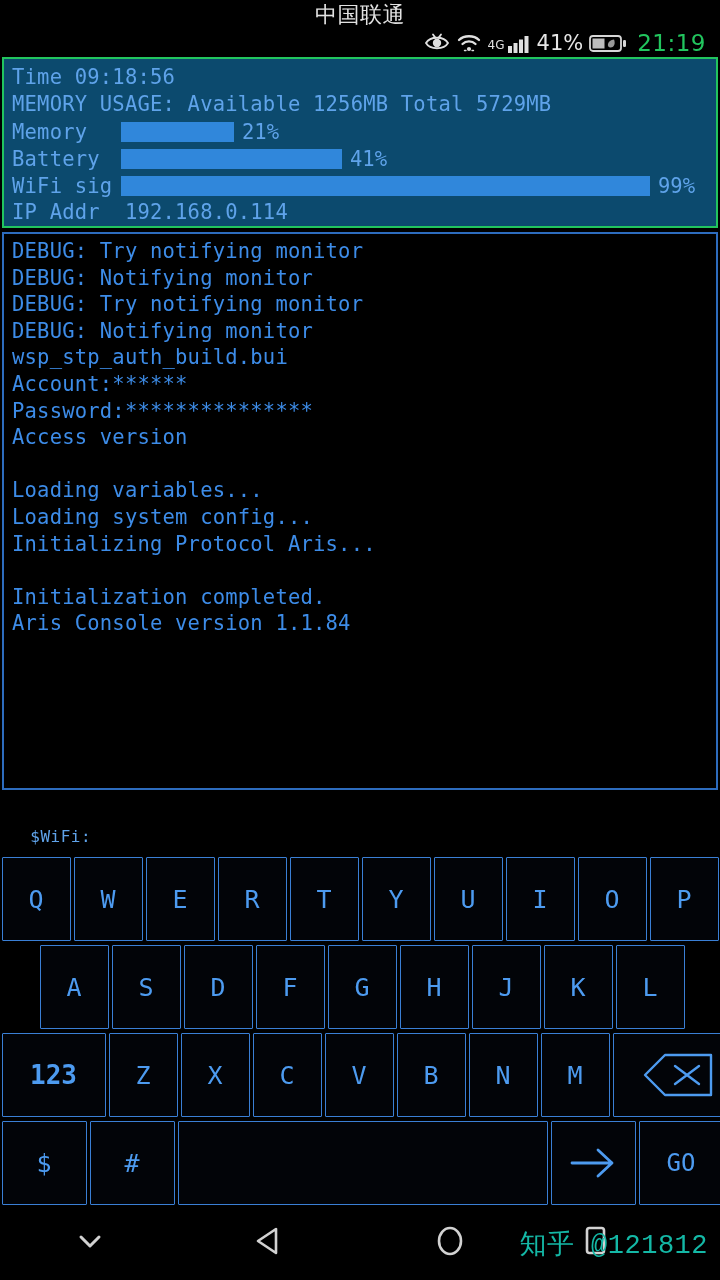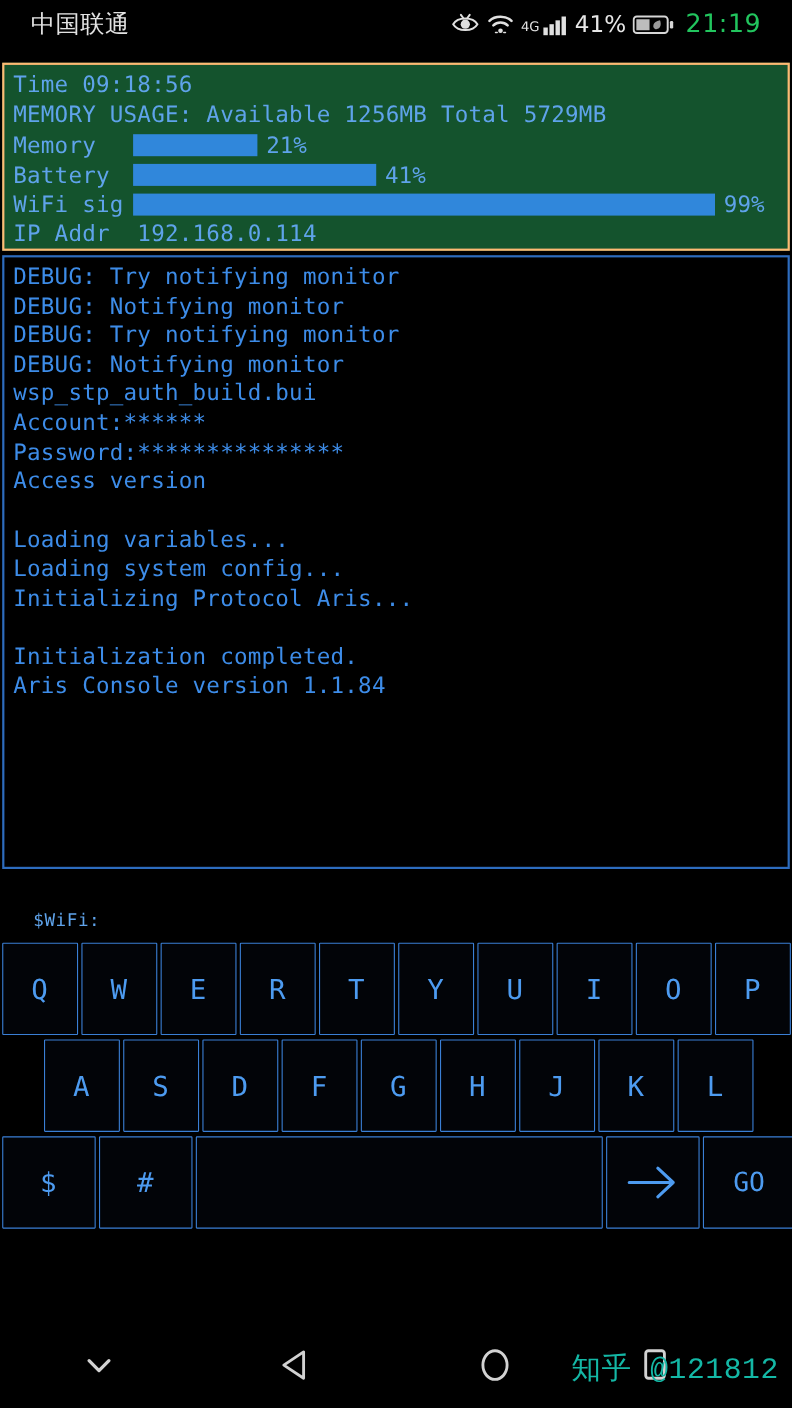--- a/index.html
+++ b/index.html
@@ -17,22 +17,23 @@
     position: relative;
   }
 
   
   #status-bar {
     height: 44px;
     width: 720px;
     background: #000;
     display: flex;
     align-items: center;
-    padding: 0 28px;
+    padding: 0 14px;
     color: #d8d8d8;
+    flex-direction: column;
   }
   #carrier {
     font-family: "DejaVu Sans", sans-serif;
     font-size: 22px;
     color: #e2e2e2;
     letter-spacing: 0.5px;
   }
   #status-right {
     margin-left: auto;
     display: flex;
@@ -62,22 +63,22 @@
     margin-right: -4px;
   }
 
   
   #stats-panel {
     position: absolute;
     left: 2px;
     top: 57px;
     width: 716px;
     height: 171px;
-    border: 2px solid #fdba74;
-    background: #14532d;
+    border: 2px solid #22c55e;
+    background: #0c4a6e;
     padding: 5px 8px 0 8px;
   }
   .stat-line {
     font-size: 20.5px;
     line-height: 27px;
     color: #5fa3ea;
     white-space: pre;
     letter-spacing: 0.2px;
   }
   .bar-row {
@@ -320,20 +321,36 @@
       <div class="key" style="width: 69px; flex: 0 0 auto;">S</div>
       <div class="key" style="width: 69px; flex: 0 0 auto;">D</div>
       <div class="key" style="width: 69px; flex: 0 0 auto;">F</div>
       <div class="key" style="width: 69px; flex: 0 0 auto;">G</div>
       <div class="key" style="width: 69px; flex: 0 0 auto;">H</div>
       <div class="key" style="width: 69px; flex: 0 0 auto;">J</div>
       <div class="key" style="width: 69px; flex: 0 0 auto;">K</div>
       <div class="key" style="width: 69px; flex: 0 0 auto;">L</div>
       <div class="spacer" style="width: 38px;"></div>
     </div>
+  <div class="kb-row" id="kb-row-3">
+      <div class="key num" style="width: 104px; flex: 0 0 auto;">123</div>
+      <div class="key" style="width: 69px; flex: 0 0 auto;">Z</div>
+      <div class="key" style="width: 69px; flex: 0 0 auto;">X</div>
+      <div class="key" style="width: 69px; flex: 0 0 auto;">C</div>
+      <div class="key" style="width: 69px; flex: 0 0 auto;">V</div>
+      <div class="key" style="width: 69px; flex: 0 0 auto;">B</div>
+      <div class="key" style="width: 69px; flex: 0 0 auto;">N</div>
+      <div class="key" style="width: 69px; flex: 0 0 auto;">M</div>
+      <div class="key" style="width: 130px; flex: 0 0 auto;">
+        <svg width="74" height="48" viewBox="0 0 74 48">
+          <path d="M24 4 L70 4 L70 44 L24 44 L4 24 Z" fill="none" stroke="#4d9bf0" stroke-width="2.4" stroke-linejoin="round"></path>
+          <path d="M34 15 L58 33 M58 15 L34 33" stroke="#4d9bf0" stroke-width="2.4" stroke-linecap="round"></path>
+        </svg>
+      </div>
+    </div>
   <div class="kb-row" id="kb-row-4">
       <div class="key" style="width: 85px; flex: 0 0 auto;">$</div>
       <div class="key" style="width: 85px; flex: 0 0 auto;">#</div>
       <div class="key" style="width: 370px; flex: 0 0 auto;"></div>
       <div class="key" style="width: 85px; flex: 0 0 auto;">
         <svg width="62" height="44" viewBox="0 0 62 44">
           <path d="M10 22 L50 22 M36 9 L50 22 L36 35" fill="none" stroke="#4d9bf0" stroke-width="2.8" stroke-linecap="round" stroke-linejoin="round"></path>
         </svg>
       </div>
       <div class="key go" style="width: 85px; flex: 0 0 auto;">GO</div>

